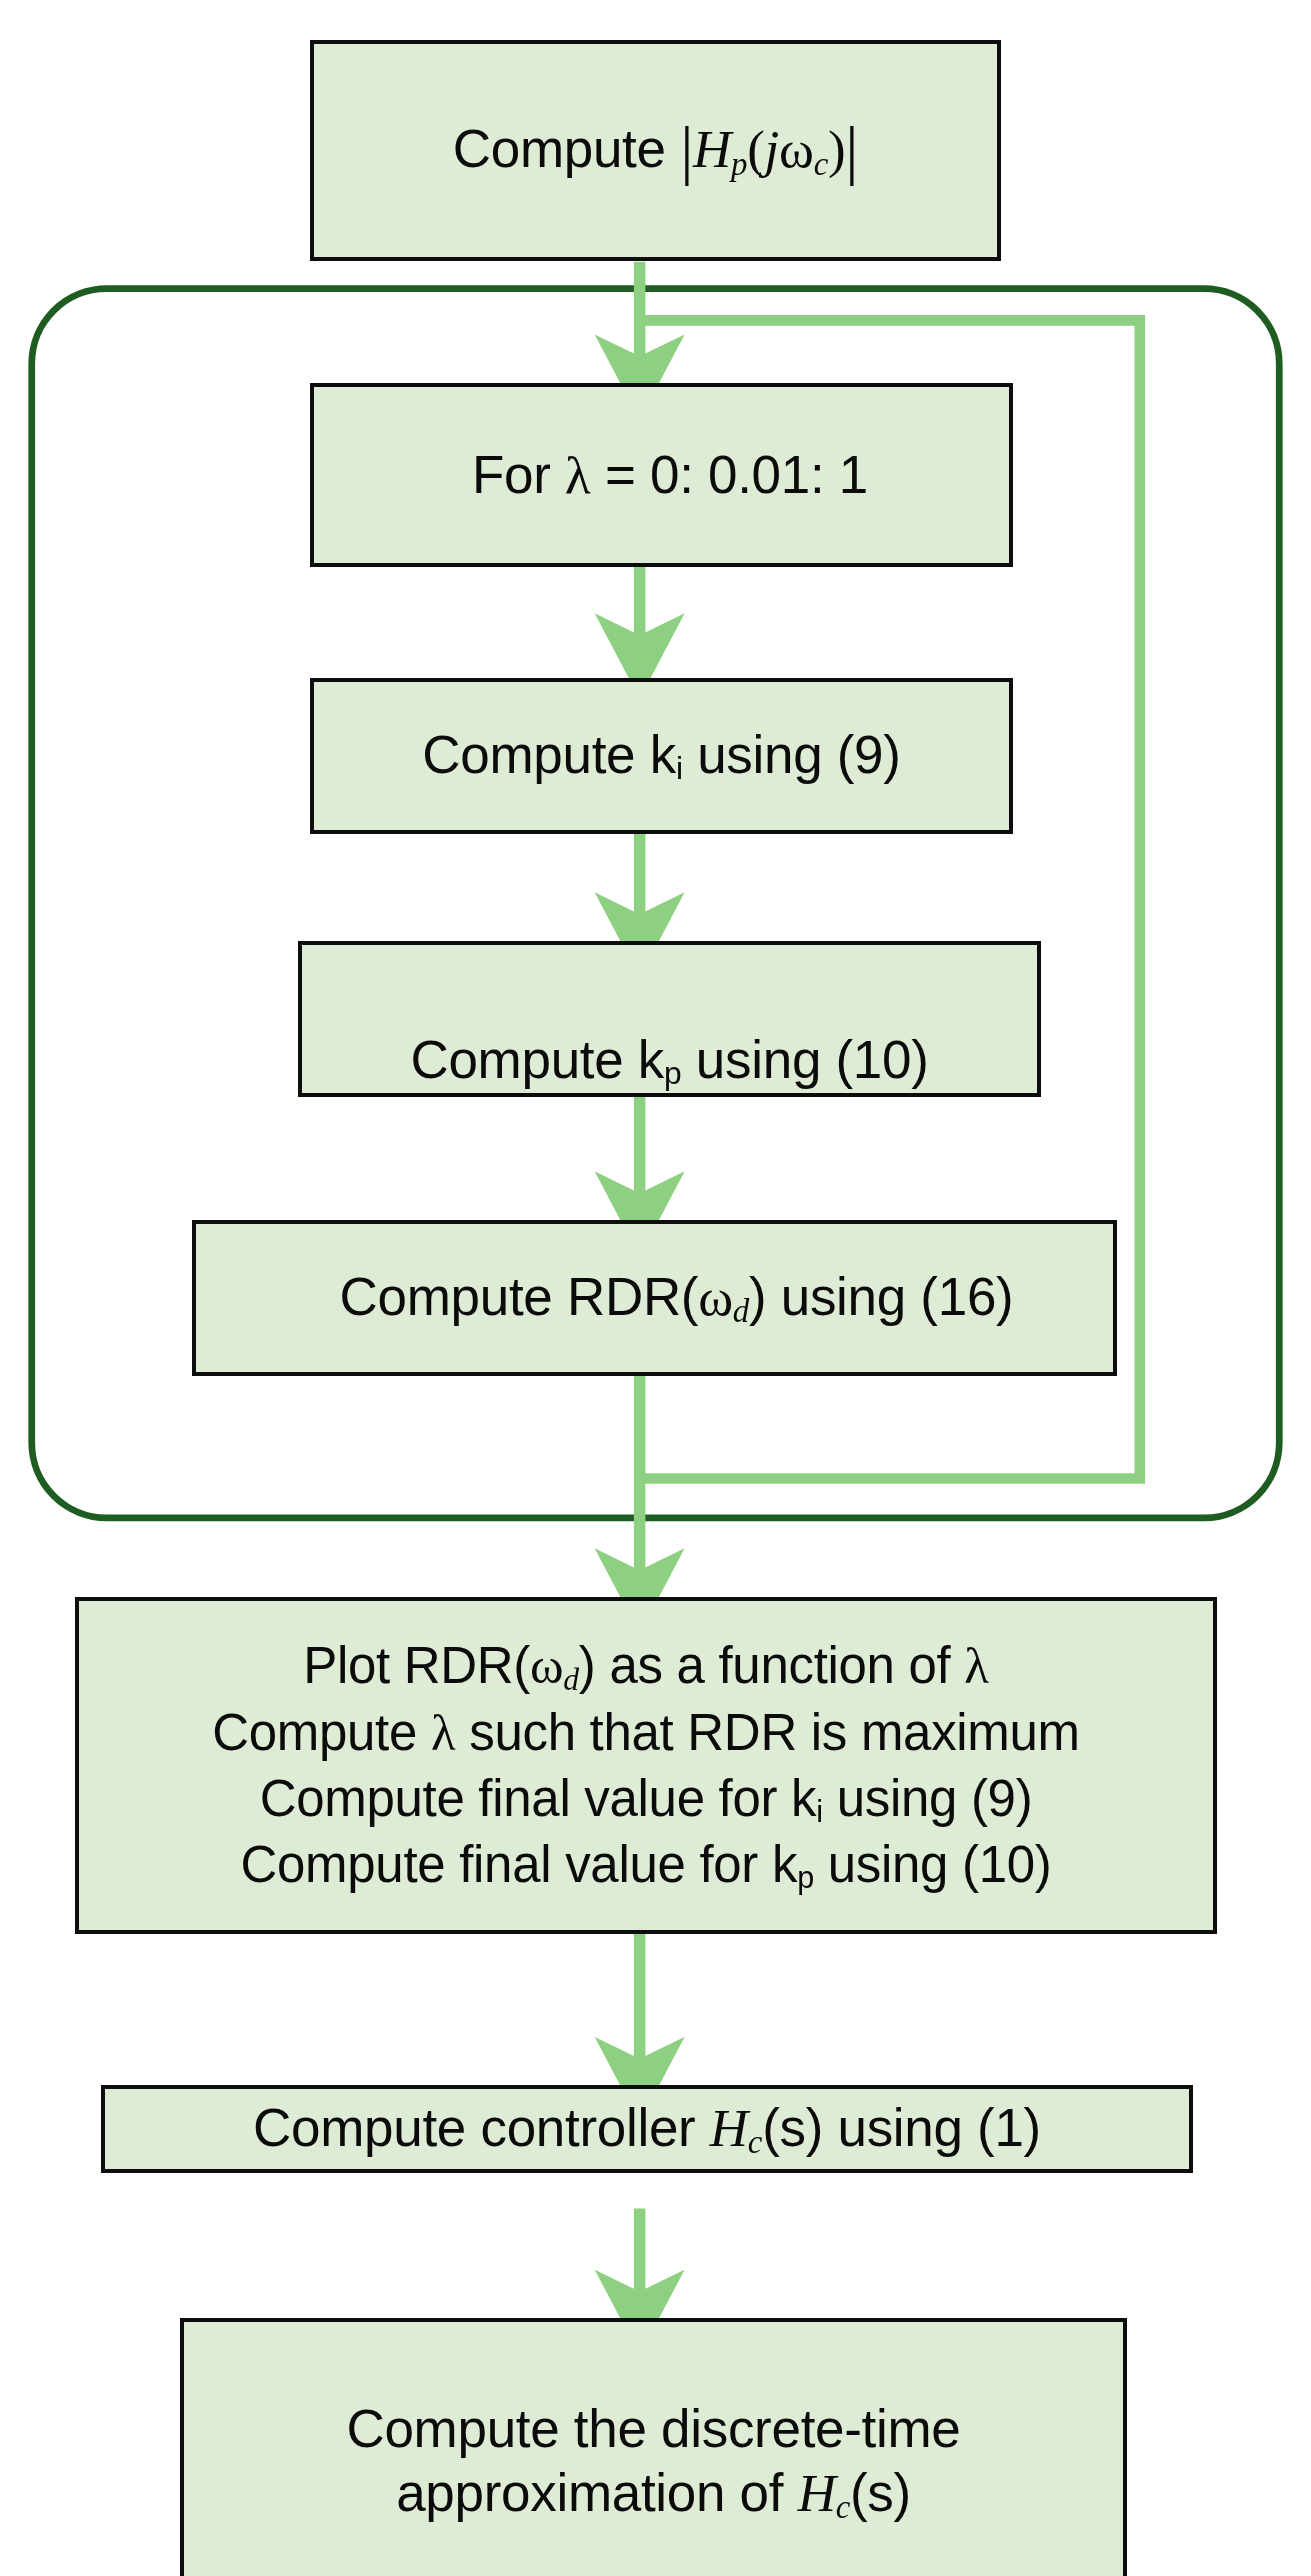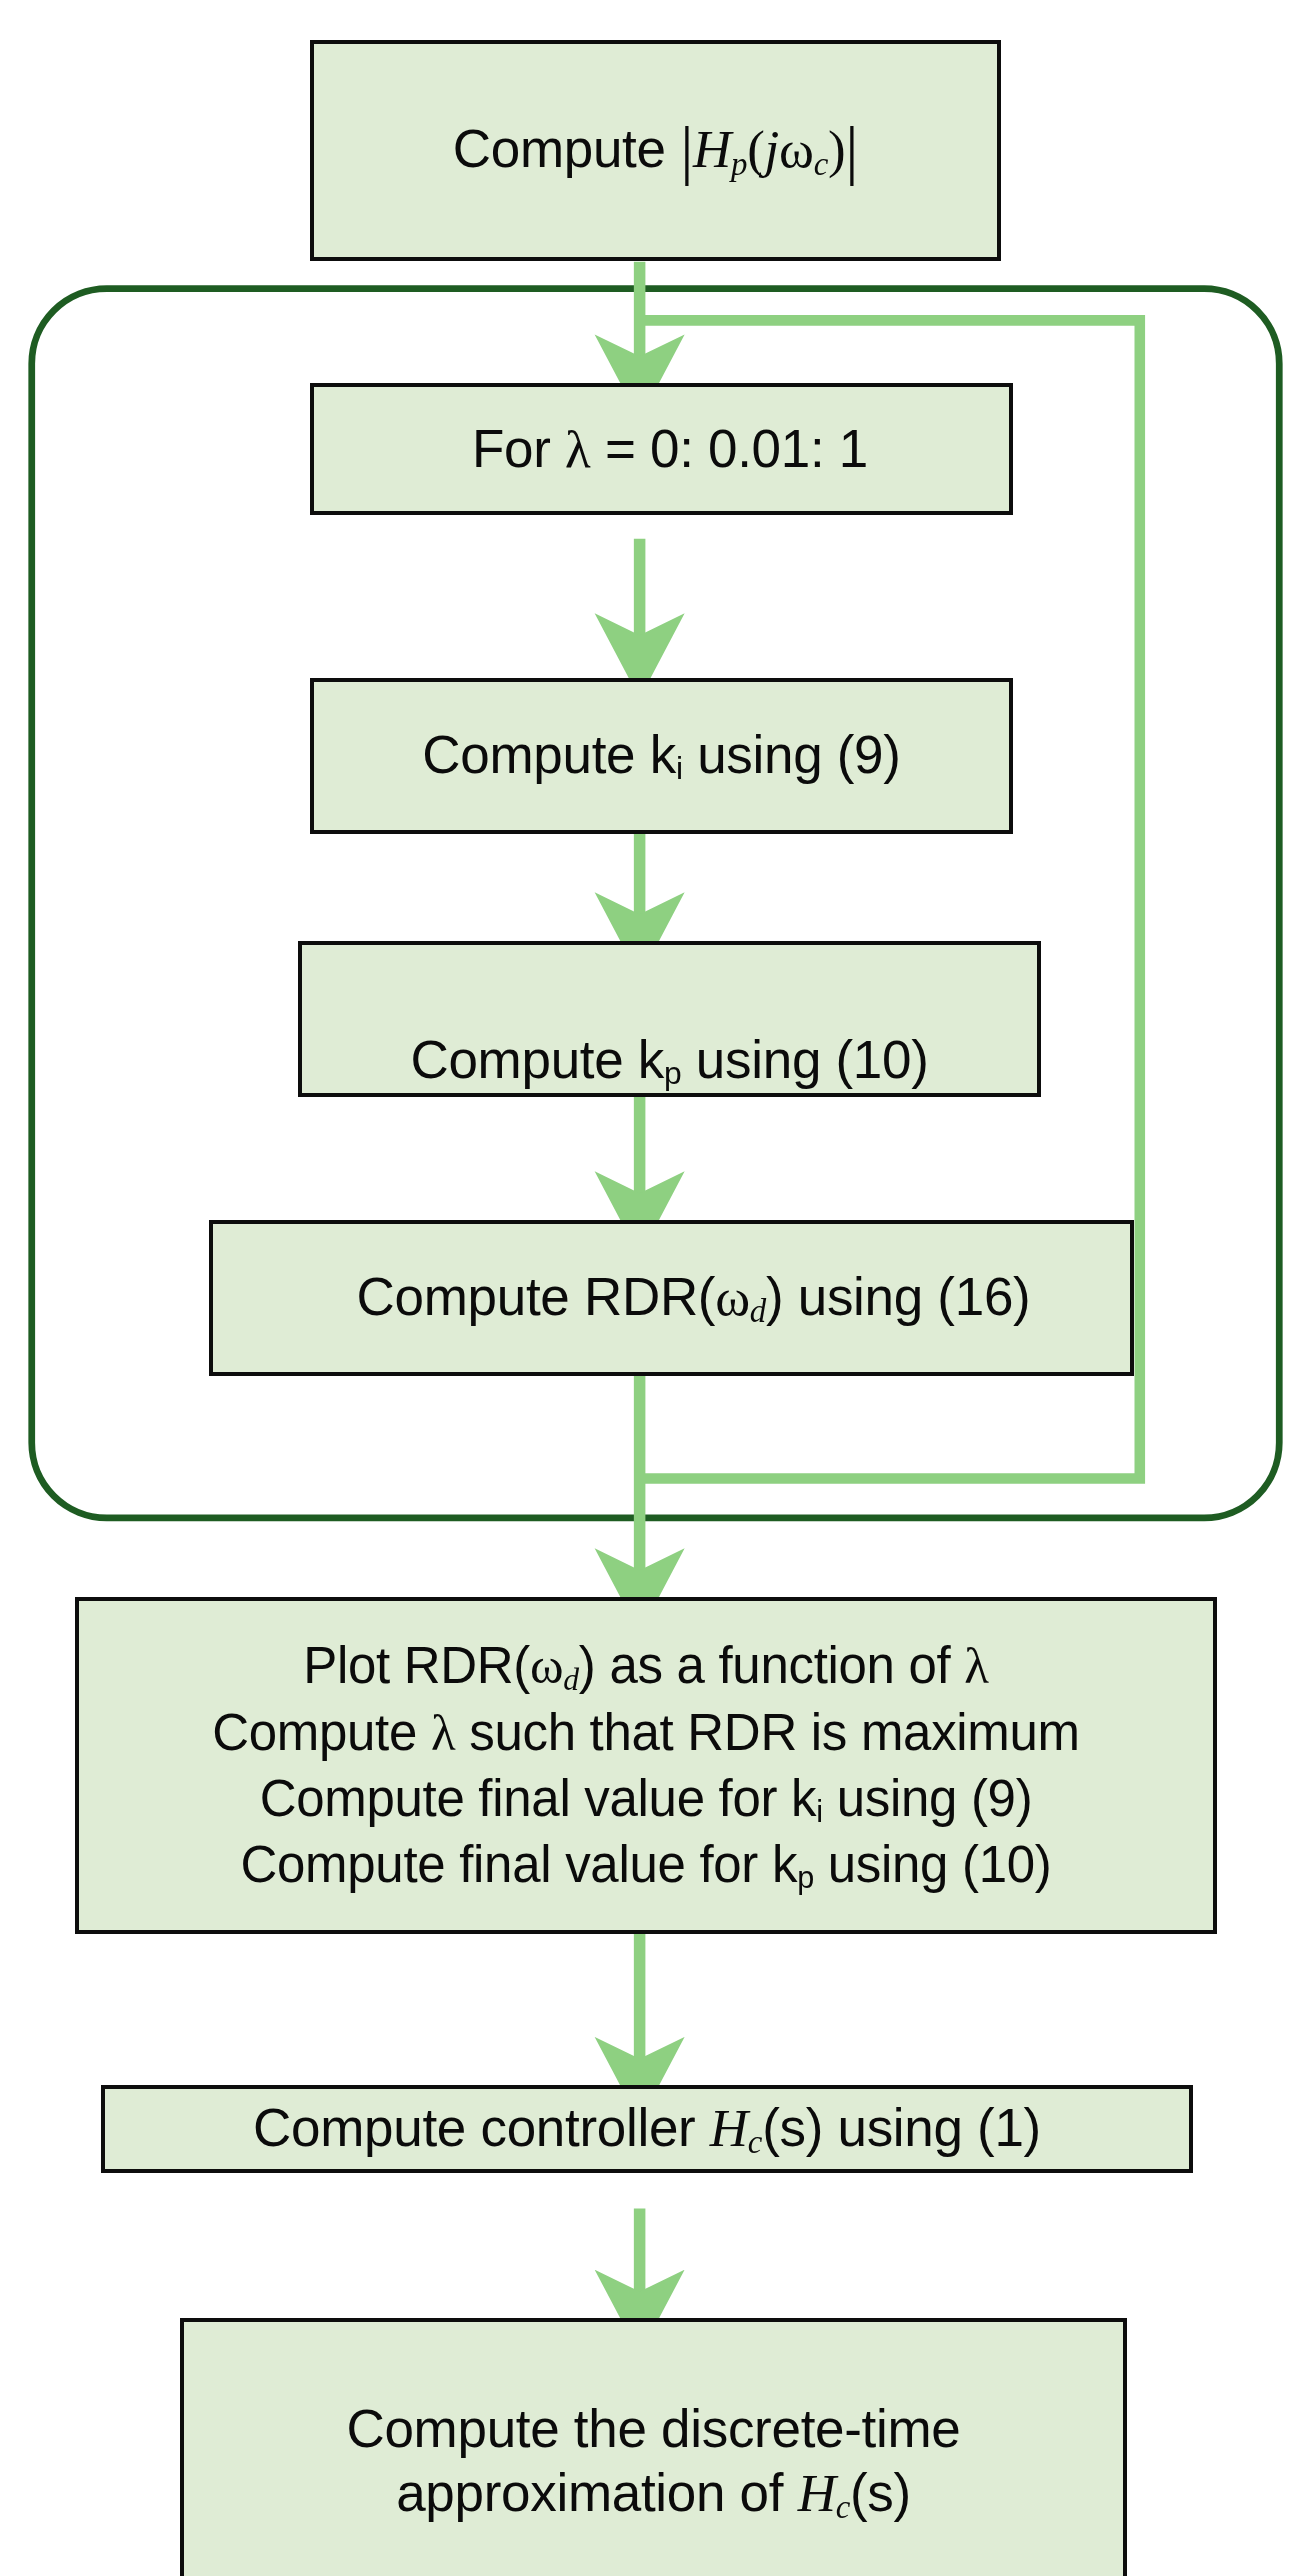--- a/index.html
+++ b/index.html
@@ -61,24 +61,24 @@
     font-style: normal;
   }
   .bar {
     font-family: "Liberation Serif", serif;
     font-style: normal;
     font-size: 1.25em;
     vertical-align: -0.07em;
   }
   
   #node-compute-magnitude-phase { left: 310px;  top: 40px;   width: 691px;  height: 221px; }
-  #node-for-lambda              { left: 310px;  top: 383px;  width: 703px;  height: 132px; padding-left: 17px; }
+  #node-for-lambda              { left: 310px;  top: 383px;  width: 703px;  height: 184px; padding-left: 17px; }
   #node-compute-ki              { left: 310px;  top: 678px;  width: 703px;  height: 156px; }
   #node-compute-kp              { left: 298px;  top: 941px;  width: 743px;  height: 156px; justify-content: flex-end; }
-  #node-compute-rdr             { left: 209px;  top: 1220px; width: 925px;  height: 156px; padding-left: 44px; }
+  #node-compute-rdr             { left: 192px;  top: 1220px; width: 925px;  height: 156px; padding-left: 44px; }
   #node-plot-select-final       { left: 75px;   top: 1597px; width: 1142px; height: 337px; font-size: 51px; line-height: 1.30; }
   #node-compute-controller      { left: 101px;  top: 2085px; width: 1092px; height: 88px; }
   #node-discrete-approximation  { left: 180px;  top: 2318px; width: 947px;  height: 288px; text-align: center; }
 </style>
 </head>
 <body>
 
 <div id="page">
 
   <svg id="connectors" viewBox="0 0 1363 2678" xmlns="http://www.w3.org/2000/svg">

